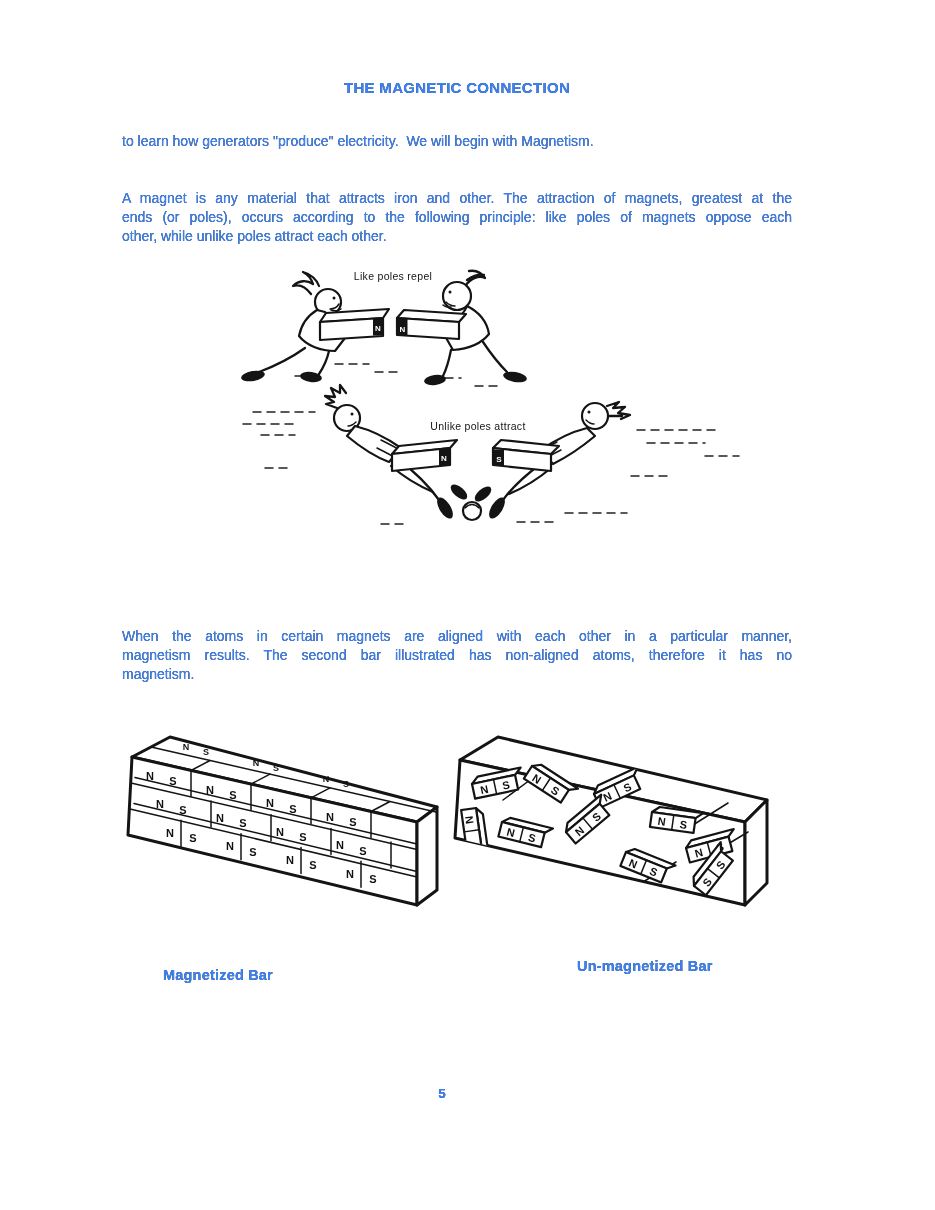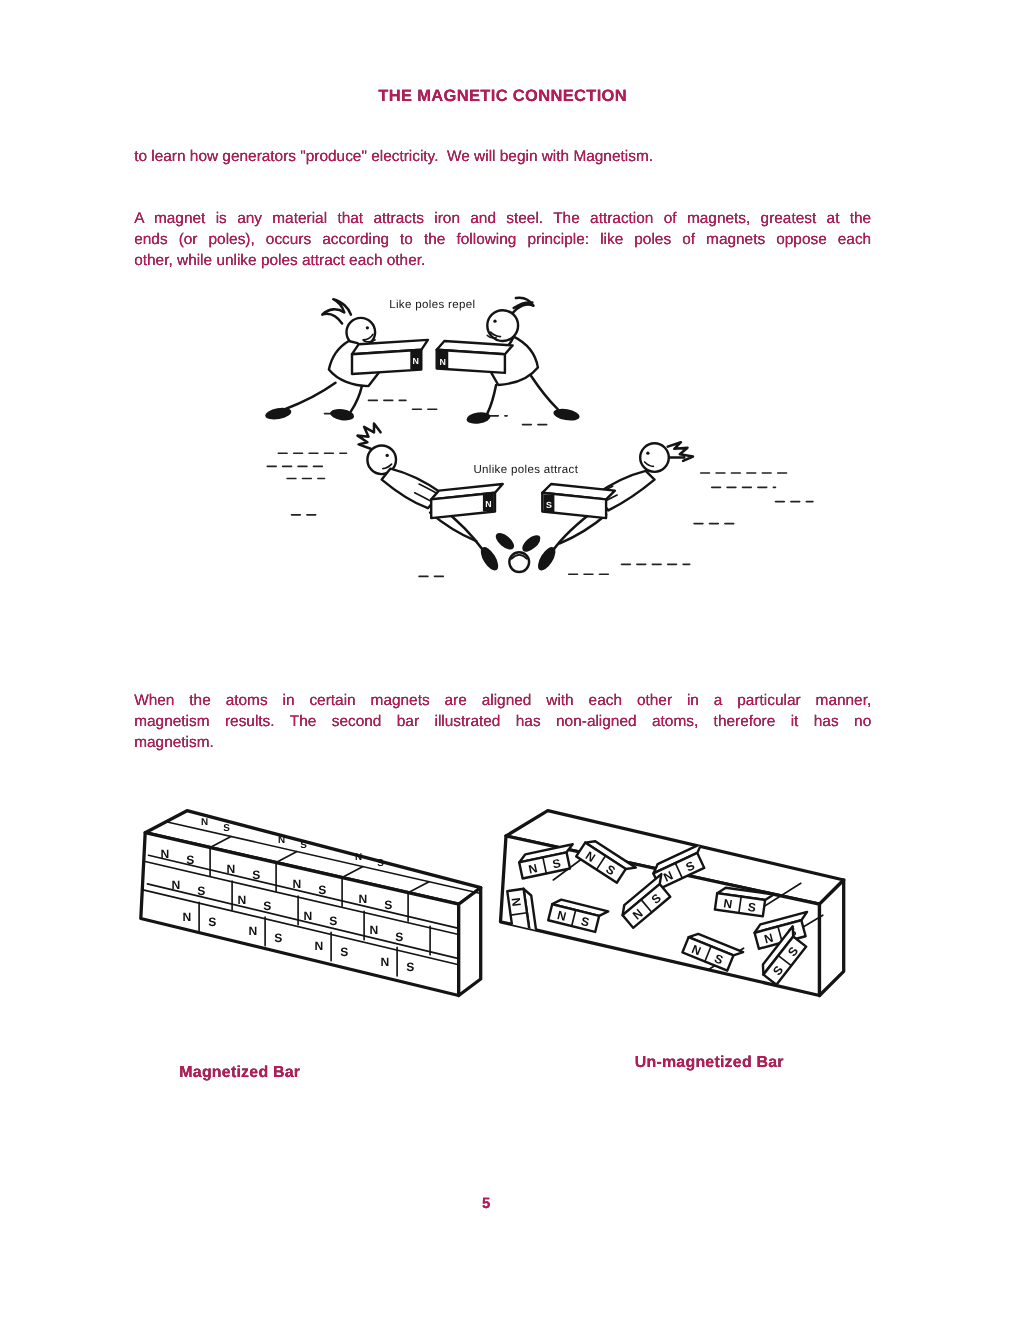--- a/index.html
+++ b/index.html
@@ -1,17 +1,17 @@
 <!DOCTYPE html>
 <html><head>
 <meta charset="utf-8">
 <style>
   html,body{margin:0;padding:0;background:#ffffff;}
   .page{position:relative;width:935px;height:1210px;background:#fff;overflow:hidden;
-        font-family:"Liberation Sans",sans-serif;color:#be185d;}
+        font-family:"Liberation Sans",sans-serif;color:#3b82f6;}
   .txt{text-shadow:0 0 .5px rgba(0,0,0,.85);}
   .title{position:absolute;top:79px;left:122px;width:670px;text-align:center;
          font-weight:bold;font-size:15px;letter-spacing:.3px;}
   .para{position:absolute;left:122px;width:670px;font-size:14px;line-height:19px;}
   .jl{text-align:justify;text-align-last:justify;}
   .ll{text-align:left;white-space:pre-wrap;}
   .ital{}
   .cap{position:absolute;font-weight:bold;font-size:14.5px;letter-spacing:.2px;}
   .pgnum{position:absolute;left:420px;top:1086px;width:44px;text-align:center;
          font-weight:bold;font-size:13.5px;}
@@ -36,21 +36,21 @@
 
 <div class="page">
 
   <div class="title txt">THE MAGNETIC CONNECTION</div>
 
   <div class="para txt" style="top:132px">
     <div class="ll">to learn how generators "produce" electricity.  We will begin with Magnetism.</div>
   </div>
 
   <div class="para txt" style="top:189px">
-    <div class="jl">A magnet is any material that attracts iron and steel.  The attraction of magnets, greatest at the</div>
+    <div class="jl">A magnet is any material that attracts iron and other.  The attraction of magnets, greatest at the</div>
     <div class="jl ital">ends (or poles), occurs according to the following principle: like poles of magnets oppose each</div>
     <div class="ll ital">other, while unlike poles attract each other.</div>
   </div>
 
   <svg class="fig" style="left:235px;top:258px" width="540" height="310" viewBox="0 0 540 310">
 
     <g>
       <text class="lbl" x="158" y="22">Like poles repel</text>
 
       <path class="dash" d="M100,106 h34 M140,114 h22 M196,120 h30 M240,128 h26 M60,118 h22"></path>

